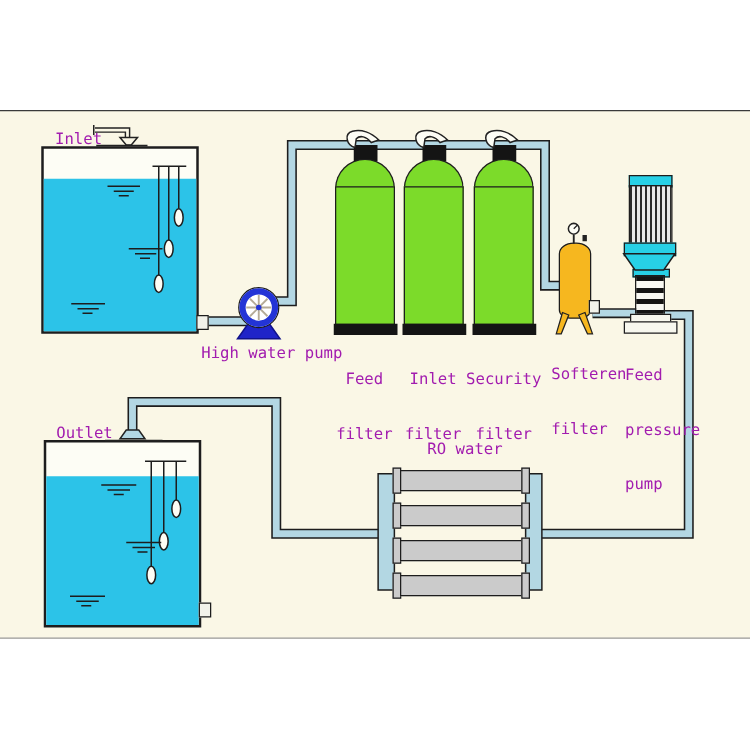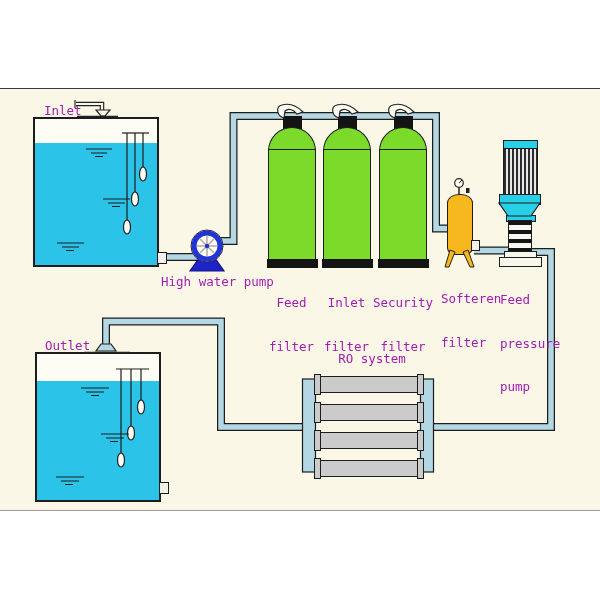--- a/index.html
+++ b/index.html
@@ -190,21 +190,21 @@
     <polygon points="450,250 455,252 449,267 445,267"></polygon>
     <polygon points="468,250 463,252 470,267 474,267"></polygon>
   </g>
 
   <polygon points="499,203 540,203 531,216 508,216" fill="#27d0e6" stroke="#1d1d1d" stroke-width="1.2"></polygon>
 </svg>
 
 <div class="abs lbl" style="left:44px;top:104px;">Inlet</div>
 <div class="abs lbl" style="left:45px;top:339px;">Outlet</div>
 <div class="abs lbl" style="left:161px;top:275px;">High water pump</div>
-<div class="abs lbl" style="left:320px;top:352px;width:104px;text-align:center;">RO system</div>
+<div class="abs lbl" style="left:320px;top:352px;width:104px;text-align:center;">RO water</div>
 
 <div class="abs lbl" style="left:259px;top:267px;width:65px;text-align:center;">
   <div>Feed</div>
   <div>filter</div>
 </div>
 <div class="abs lbl" style="left:314px;top:267px;width:65px;text-align:center;">
   <div>Inlet</div>
   <div>filter</div>
 </div>
 <div class="abs lbl" style="left:370px;top:267px;width:66px;text-align:center;">

